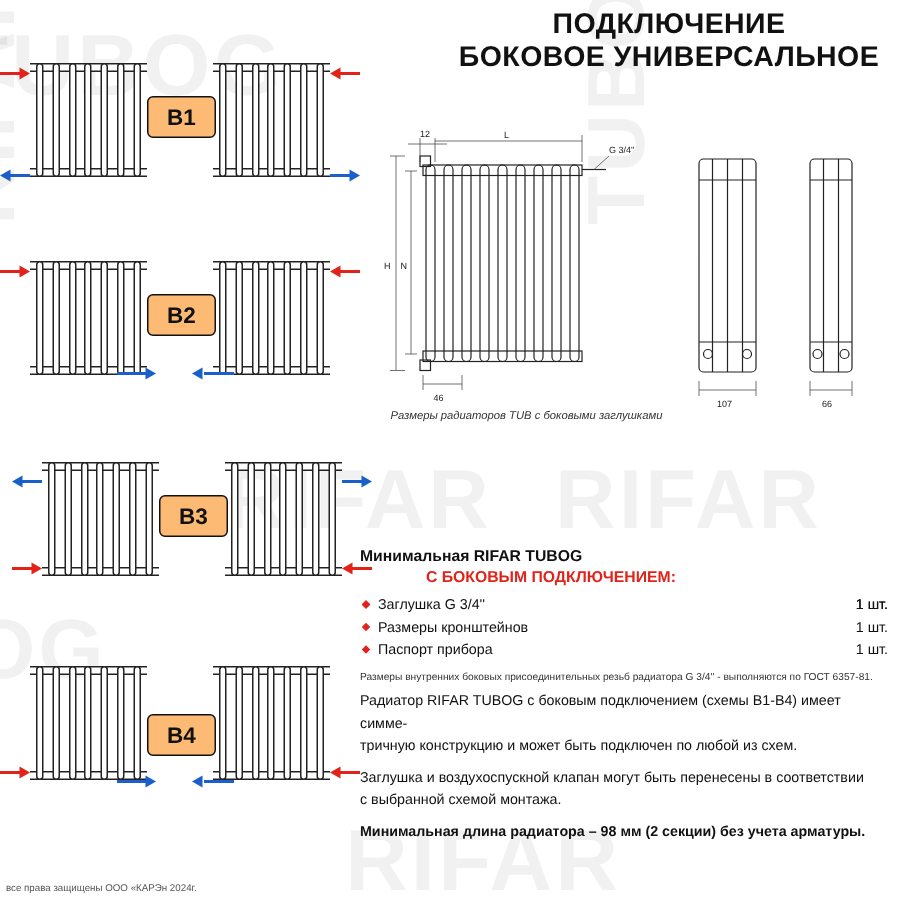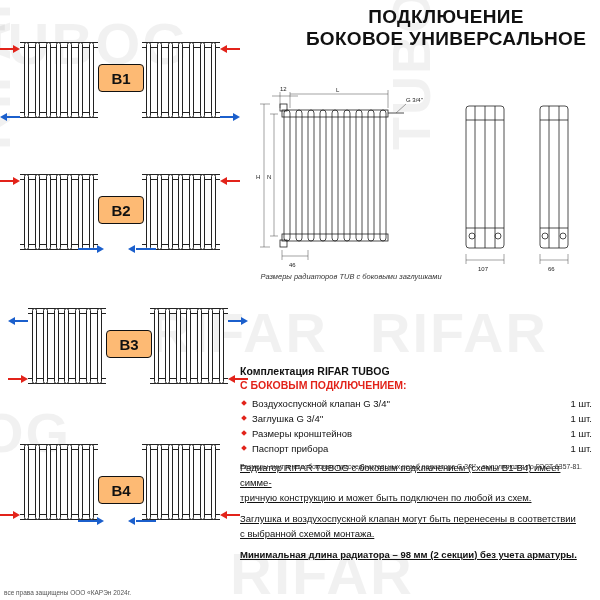--- a/index.html
+++ b/index.html
@@ -104,21 +104,21 @@
     position:relative;
     padding-left:12px;
   }
   .item .bullet{
     position:absolute;left:2px;top:5px;
     width:4px;height:4px;background:#e2231a;
     transform:rotate(45deg);
   }
   .item .qty{position:absolute;right:0;top:0;}
   .note{font-size:6.8px;color:#333;line-height:10px;}
-  .para{font-size:9.5px;line-height:15px;text-decoration:underline;}
+  .para{font-size:9.5px;line-height:15px;}
   .para.b{font-weight:bold;}
   .footer{
     position:absolute;left:4px;bottom:4px;font-size:6.5px;color:#555;
   }
 </style>
 </head>
 <body>
 
 <div class="watermark">
   <div class="wm" style="left:-30px;top:10px;font-size:58px;">TUBOG</div>
@@ -429,28 +429,27 @@
         <line x1="116" y1="170" x2="116" y2="180"></line>
       </g>
       <g fill="#222" font-size="6" font-family="Liberation Sans, sans-serif">
         <text x="26" y="187">107</text>
         <text x="96" y="187">66</text>
       </g>
     </svg>
   </div>
 
   <div class="txt" style="top:364px;">
-    <div class="ttl">Комплектация RIFAR TUBOG</div>
-    <div class="ttl red" style="color:#e2231a;">С БОКОВЫМ ПОДКЛЮЧЕНИЕМ:</div>
+    <div class="ttl">Минимальная RIFAR TUBOG</div>
+    <div class="ttl red" style="color:#e2231a;margin-left:44px;">С БОКОВЫМ ПОДКЛЮЧЕНИЕМ:</div>
 
     <div style="height:4px;"></div>
 
     <div class="item">
       <span class="bullet"></span>
-      <span>Воздухоспускной клапан G 3/4''</span>
       <span class="qty">1 шт.</span>
     </div>
     <div class="item">
       <span class="bullet"></span>
       <span>Заглушка G 3/4''</span>
       <span class="qty">1 шт.</span>
     </div>
     <div class="item">
       <span class="bullet"></span>
       <span>Размеры кронштейнов</span>

